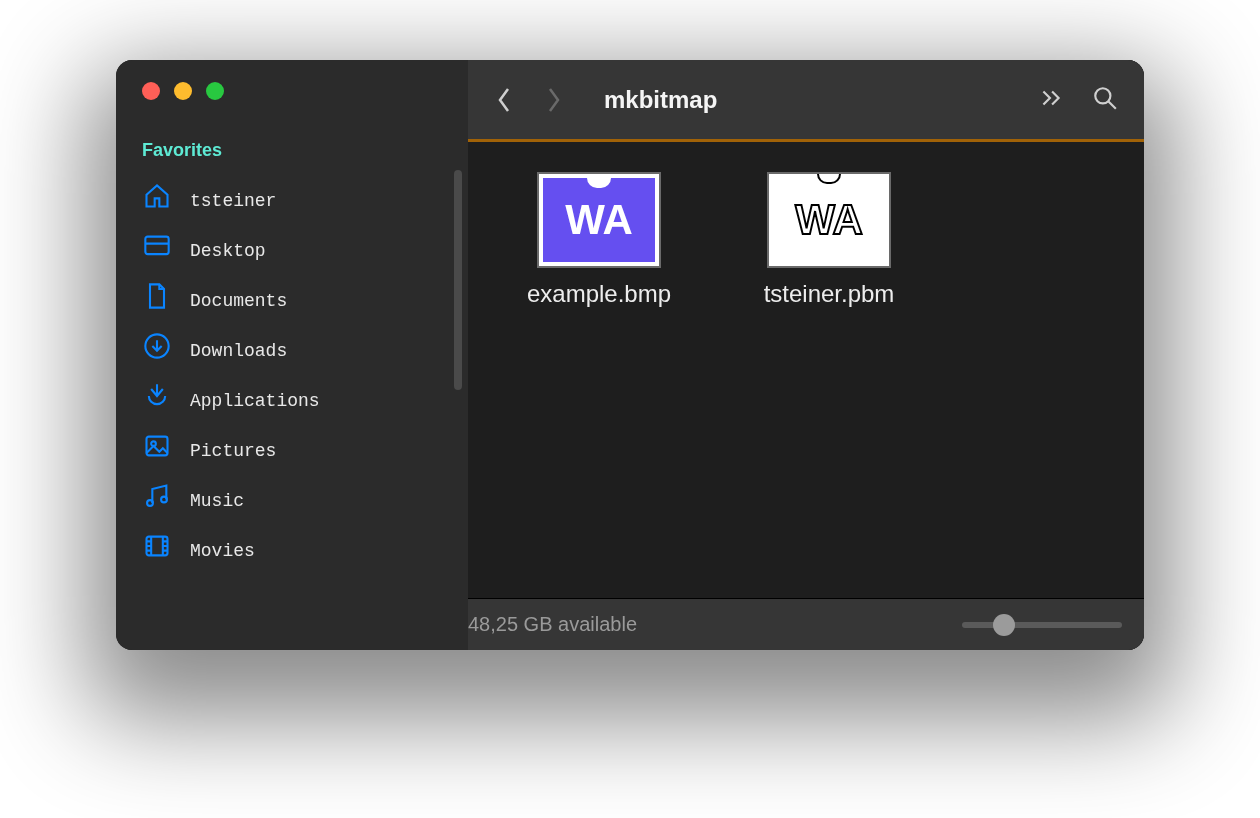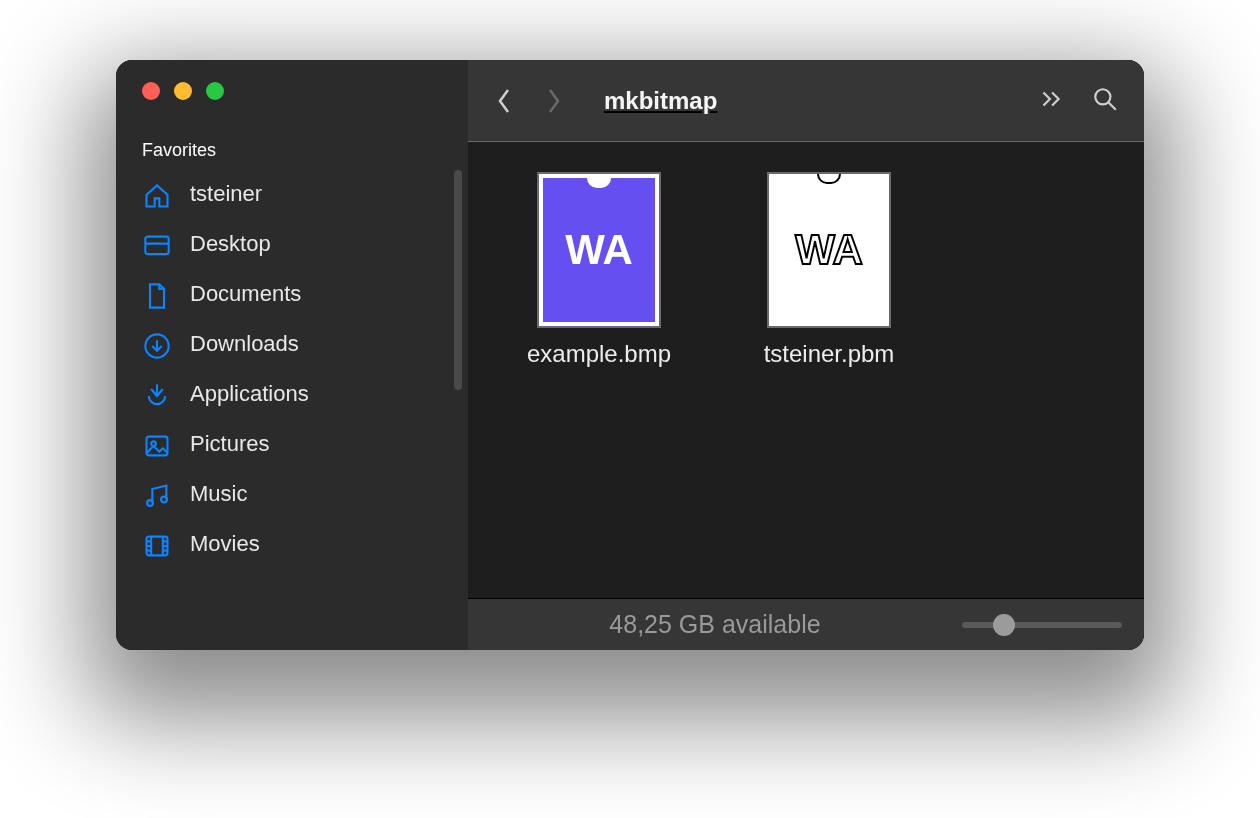--- a/index.html
+++ b/index.html
@@ -29,54 +29,54 @@
   .traffic-lights {
     display: flex; gap: 14px;
     padding-left: 26px;
     margin-bottom: 40px;
   }
   .tl { width: 18px; height: 18px; border-radius: 50%; }
   .tl.close { background: #ff5f57; }
   .tl.min   { background: #febc2e; }
   .tl.max   { background: #28c840; }
   .section-label {
-    color: #ffffff;
+    color: #5eead4;
     font-size: 18px;
-    font-weight: 400;
+    font-weight: 700;
     padding: 0 0 10px 26px;
   }
   .fav-list { display: flex; flex-direction: column; }
   .fav-item {
-    display: flex; align-items: flex-start; gap: 18px;
+    display: flex; align-items: flex-end; gap: 18px;
     padding: 10px 0 10px 26px;
     color: #e8e8e8;
-    font-size: 22px;
+    font-size: 18px;
     cursor: default;
+    font-family: Liberation Mono, monospace;
   }
   .fav-icon {
     width: 30px; height: 30px;
     display: flex; align-items: center; justify-content: center;
     color: #0a84ff;
   }
   .fav-icon svg { width: 28px; height: 28px; stroke: #0a84ff; fill: none; stroke-width: 1.8; }
   .sidebar-scrollbar {
     position: absolute; right: 6px; top: 110px;
     width: 8px; height: 220px;
     background: #4a4a4a;
     border-radius: 4px;
   }
 
   .main { flex: 1; background: #1e1e1e; display: flex; flex-direction: column; }
   .toolbar {
     height: 82px;
     background: #363636;
-    border-bottom: 1px solid #a16207;
+    border-bottom: 3px solid #a16207;
     display: flex; align-items: center;
     padding: 0 26px;
-    text-decoration: underline;
   }
   .nav-arrows { display: flex; gap: 30px; margin-right: 40px; }
   .nav-btn { width: 20px; height: 28px; display:flex; align-items:center; justify-content:center; }
   .nav-btn svg { width: 16px; height: 26px; stroke-width: 2.5; fill:none; }
   .title {
     color: #f5f5f5; font-size: 24px; font-weight: 700;
     flex: 1;
   }
   .toolbar-right { display:flex; gap: 28px; align-items:center; }
   .chevrons svg, .search-icon svg { width: 26px; height: 26px; stroke: #cfcfcf; fill:none; stroke-width:2; }
@@ -84,21 +84,21 @@
   .content {
     flex: 1; background: #1e1e1e;
     padding: 30px 30px 0 46px;
     display: flex; gap: 60px; align-items: flex-start;
   }
   .file {
     width: 170px;
     display: flex; flex-direction: column; align-items: center; gap: 12px;
   }
   .thumb {
-    width: 124px; height: 156px;
+    width: 124px; height: 96px;
     background: #fff;
     border: 2px solid #6a6a6a;
     display:flex; align-items:center; justify-content:center;
     position: relative;
   }
   .thumb-inner-purple {
     position:absolute; top:4px; left:4px; right:4px; bottom:4px;
     background: #654ff0;
     display:flex; align-items:center; justify-content:center;
     color:#fff; font-weight:800; font-size:42px; font-family: Arial, sans-serif;
@@ -120,22 +120,22 @@
     width:24px; height:10px; border:2px solid #000; border-top:none; border-radius:0 0 12px 12px;
   }
   .file-name { color:#ededed; font-size: 24px; text-align:center; }
 
   .statusbar {
     height: 52px; background: #363636; border-top:1px solid #000;
     display:flex; align-items:center; justify-content:space-between;
     padding: 0 22px 0 0;
   }
   .status-text {
-    flex:1; text-align:center;
-    color:#9a9a9a; font-size:25px;
+    flex:1; text-align:left;
+    color:#9a9a9a; font-size:20px;
   }
   .zoom {
     display:flex; align-items:center; gap:0;
     width: 160px;
   }
   .zoom-track {
     width:160px; height:6px; background:#5a5a5a; border-radius:3px; position:relative;
   }
   .zoom-knob {
     position:absolute; top:50%; left:26%; transform:translate(-50%,-50%);

